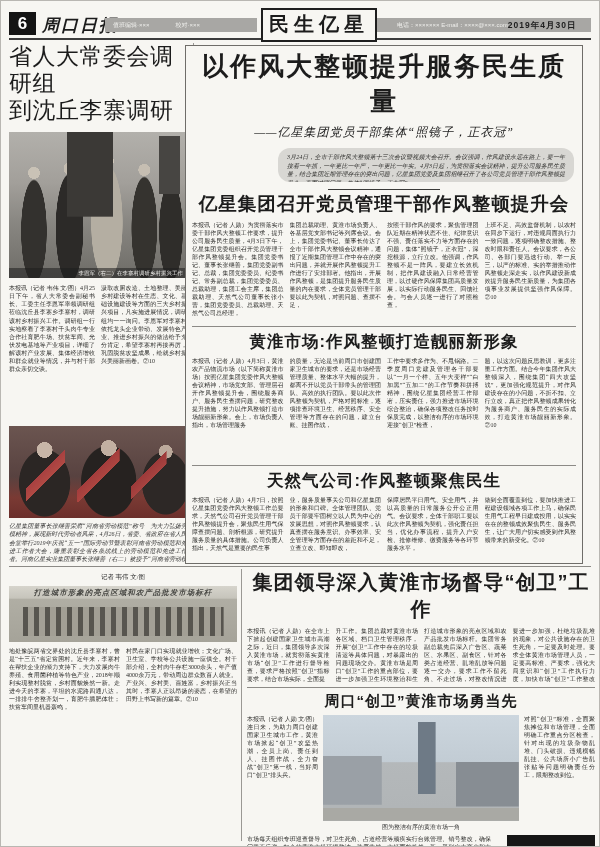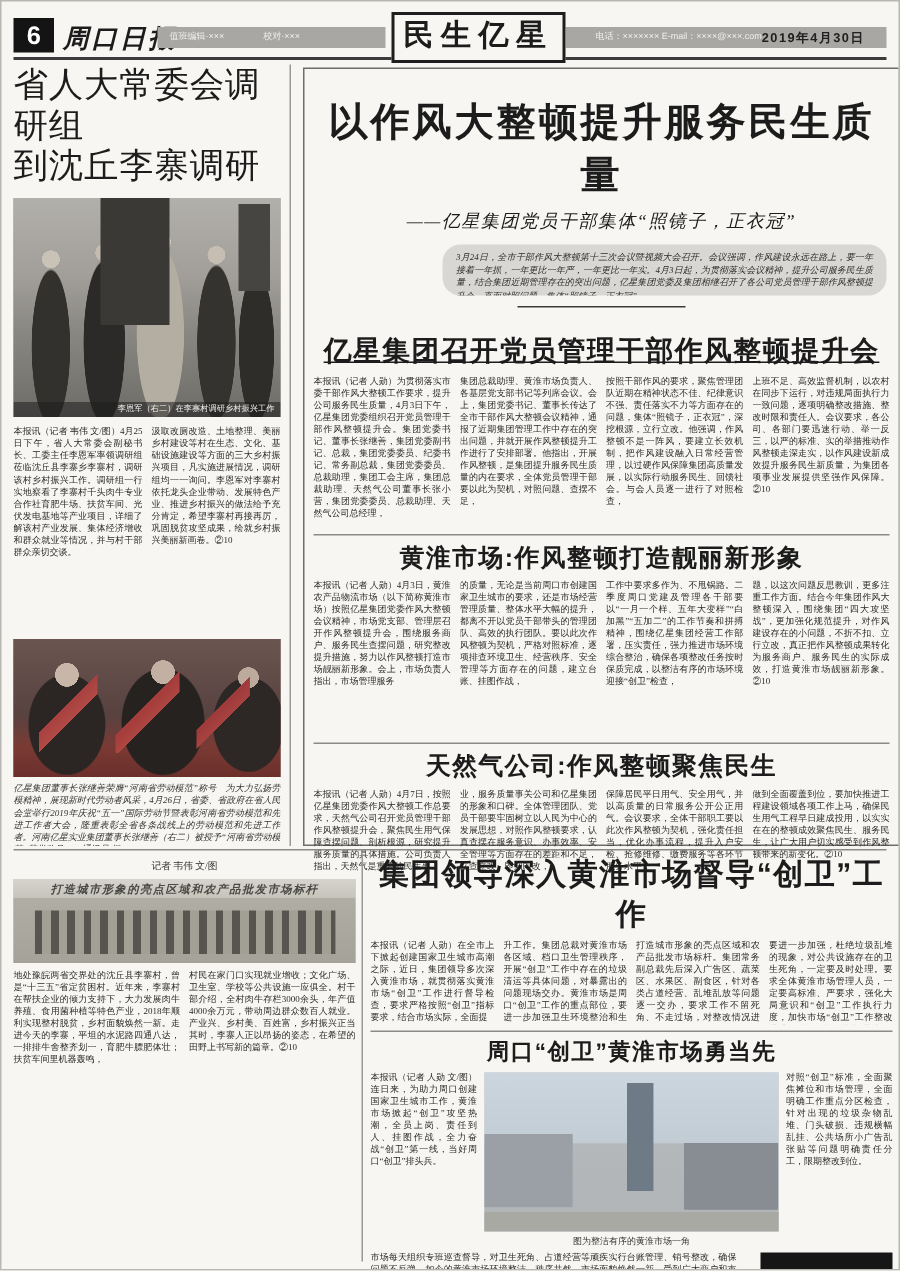--- a/index.html
+++ b/index.html
@@ -58,29 +58,29 @@
       radial-gradient(circle 8px at 56% 24%,#c2b0a2 98%,transparent),
       radial-gradient(circle 7px at 88% 28%,#bcaa9c 98%,transparent),
       radial-gradient(ellipse 26px 34px at 20% 62%,#2b2624 97%,transparent),
       radial-gradient(ellipse 28px 36px at 56% 60%,#262220 97%,transparent),
       radial-gradient(ellipse 24px 32px at 88% 62%,#2d2826 97%,transparent),
       linear-gradient(180deg,#6b5550 0%,#584240 55%,#7a3a34 78%,#6b2f2b 100%);
     background-size:22% 60%,24% 60%,20% 60%,100% 100%,100% 100%,100% 100%,100% 100%,100% 100%,100% 100%,100% 100%;
     background-position:12% 55%,50% 55%,86% 55%,0 0,0 0,0 0,0 0,0 0,0 0,0 0;}
   .lcap{margin-top:4px;height:42px;overflow:hidden;font-style:italic;}
   
-  .main{position:absolute;left:201px;top:44px;width:398px;height:519px;border:1px solid #6f6d69;
-        box-sizing:border-box;padding:16px 6px;background:#f7f6f2;}
+  .main{position:absolute;left:184px;top:44px;width:398px;height:519px;border:1px solid #6f6d69;
+        box-sizing:border-box;padding:1px 6px;background:#f7f6f2;}
   .mh1{text-align:center;font-weight:bold;font-size:26px;letter-spacing:2px;margin-top:2px;}
   .msub{text-align:center;font-weight:normal;font-style:italic;font-size:12px;margin-top:5px;letter-spacing:1px;}
   .introbox{margin:7px 2px 0 86px;background:#d8d7d3;border-radius:12px;padding:5px 9px;
             font-size:6px;font-style:italic;line-height:1.45;color:#2e2e2c;height:24px;overflow:hidden;text-align:justify;}
   .kline{width:112px;border:none;border-top:1.5px solid #3a3a38;margin:7px auto 0;}
   .kicker{text-align:center;font-weight:bold;font-size:10.5px;letter-spacing:3px;margin-top:3px;}
-  .mh2{text-align:center;font-weight:bold;font-size:18.5px;letter-spacing:1px;margin-top:16px;text-decoration:underline;}
+  .mh2{text-align:center;font-weight:bold;font-size:18.5px;letter-spacing:1px;margin-top:1px;}
   .mh3{text-align:center;font-weight:bold;font-size:16.5px;letter-spacing:1px;margin-top:2px;}
   .mbody1{margin-top:5px;height:101px;}
   .mbody2{margin-top:4px;height:104px;}
   .mbody3{margin-top:4px;height:84px;}
   
   .hline2{position:absolute;left:8px;right:8px;top:565px;border-top:1px solid #8c8a86;}
   .bleft{position:absolute;left:8px;top:570px;width:228px;height:270px;}
   .bl-title{text-align:center;font-weight:bold;font-size:15.5px;letter-spacing:1px;}
   .bl-by{text-align:center;font-size:6.5px;margin-top:2px;color:#333;}
   .photo3{height:56px;margin-top:4px;background-color:#b6b4ab;background-repeat:no-repeat;

